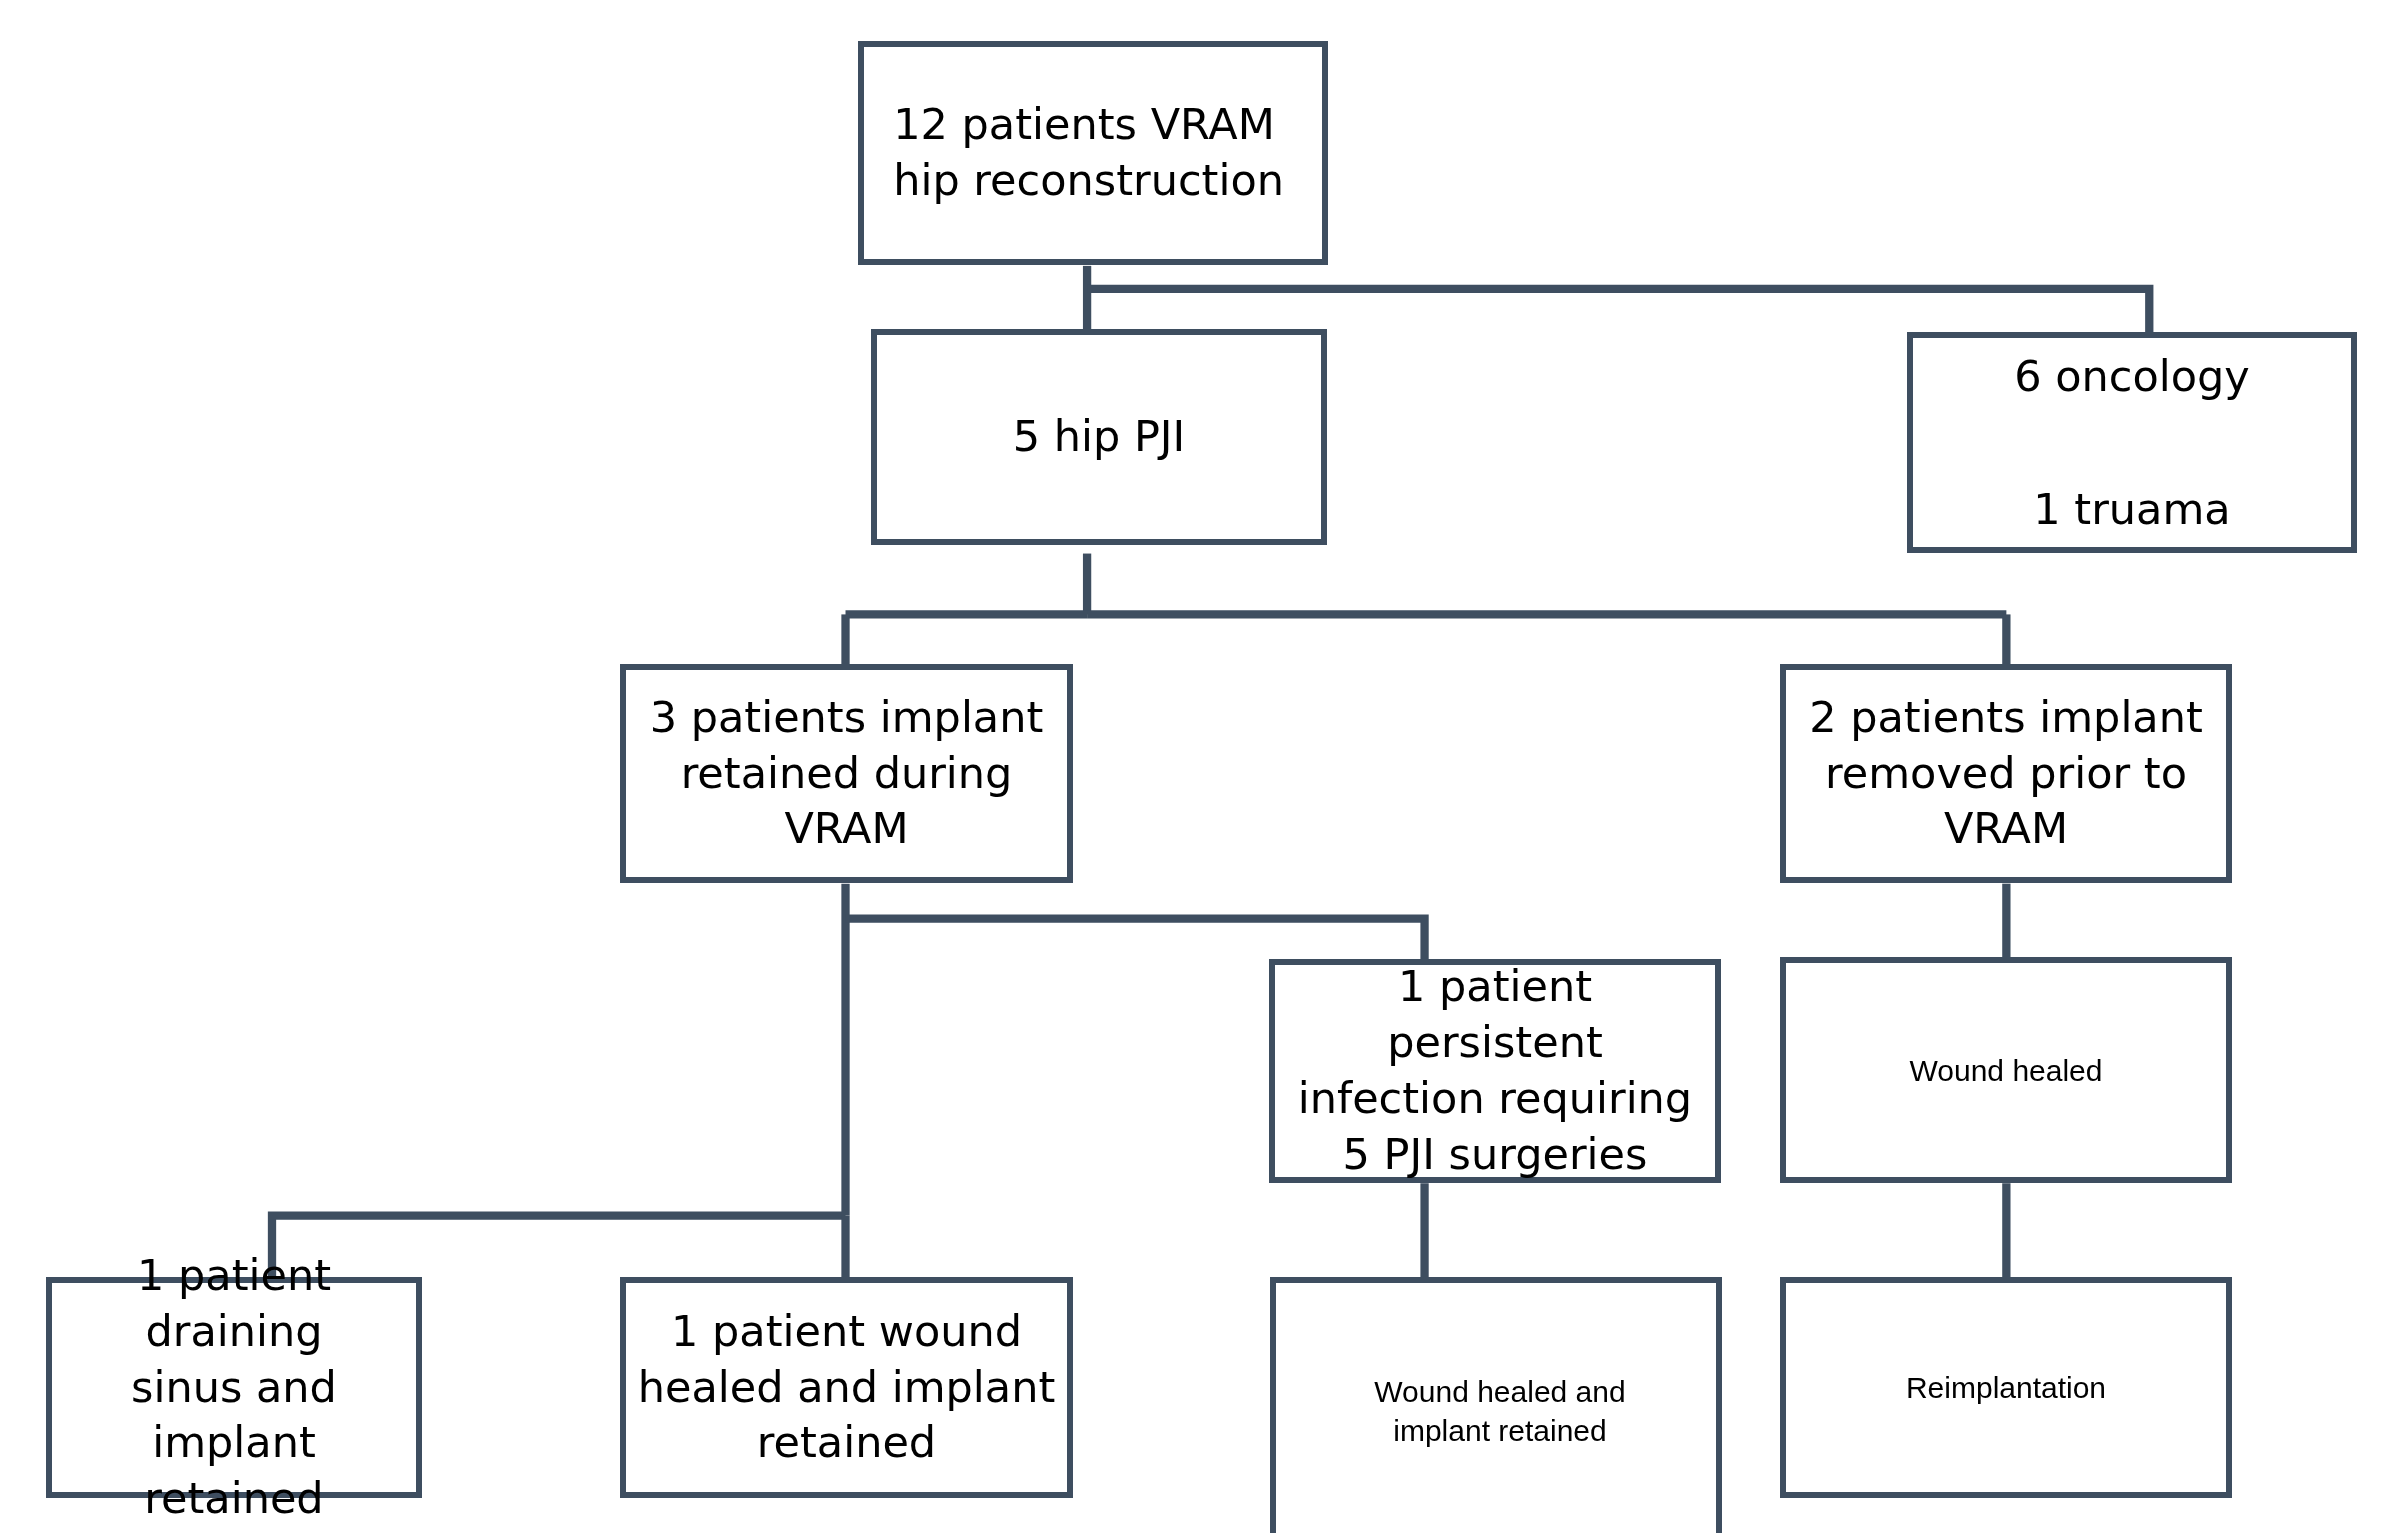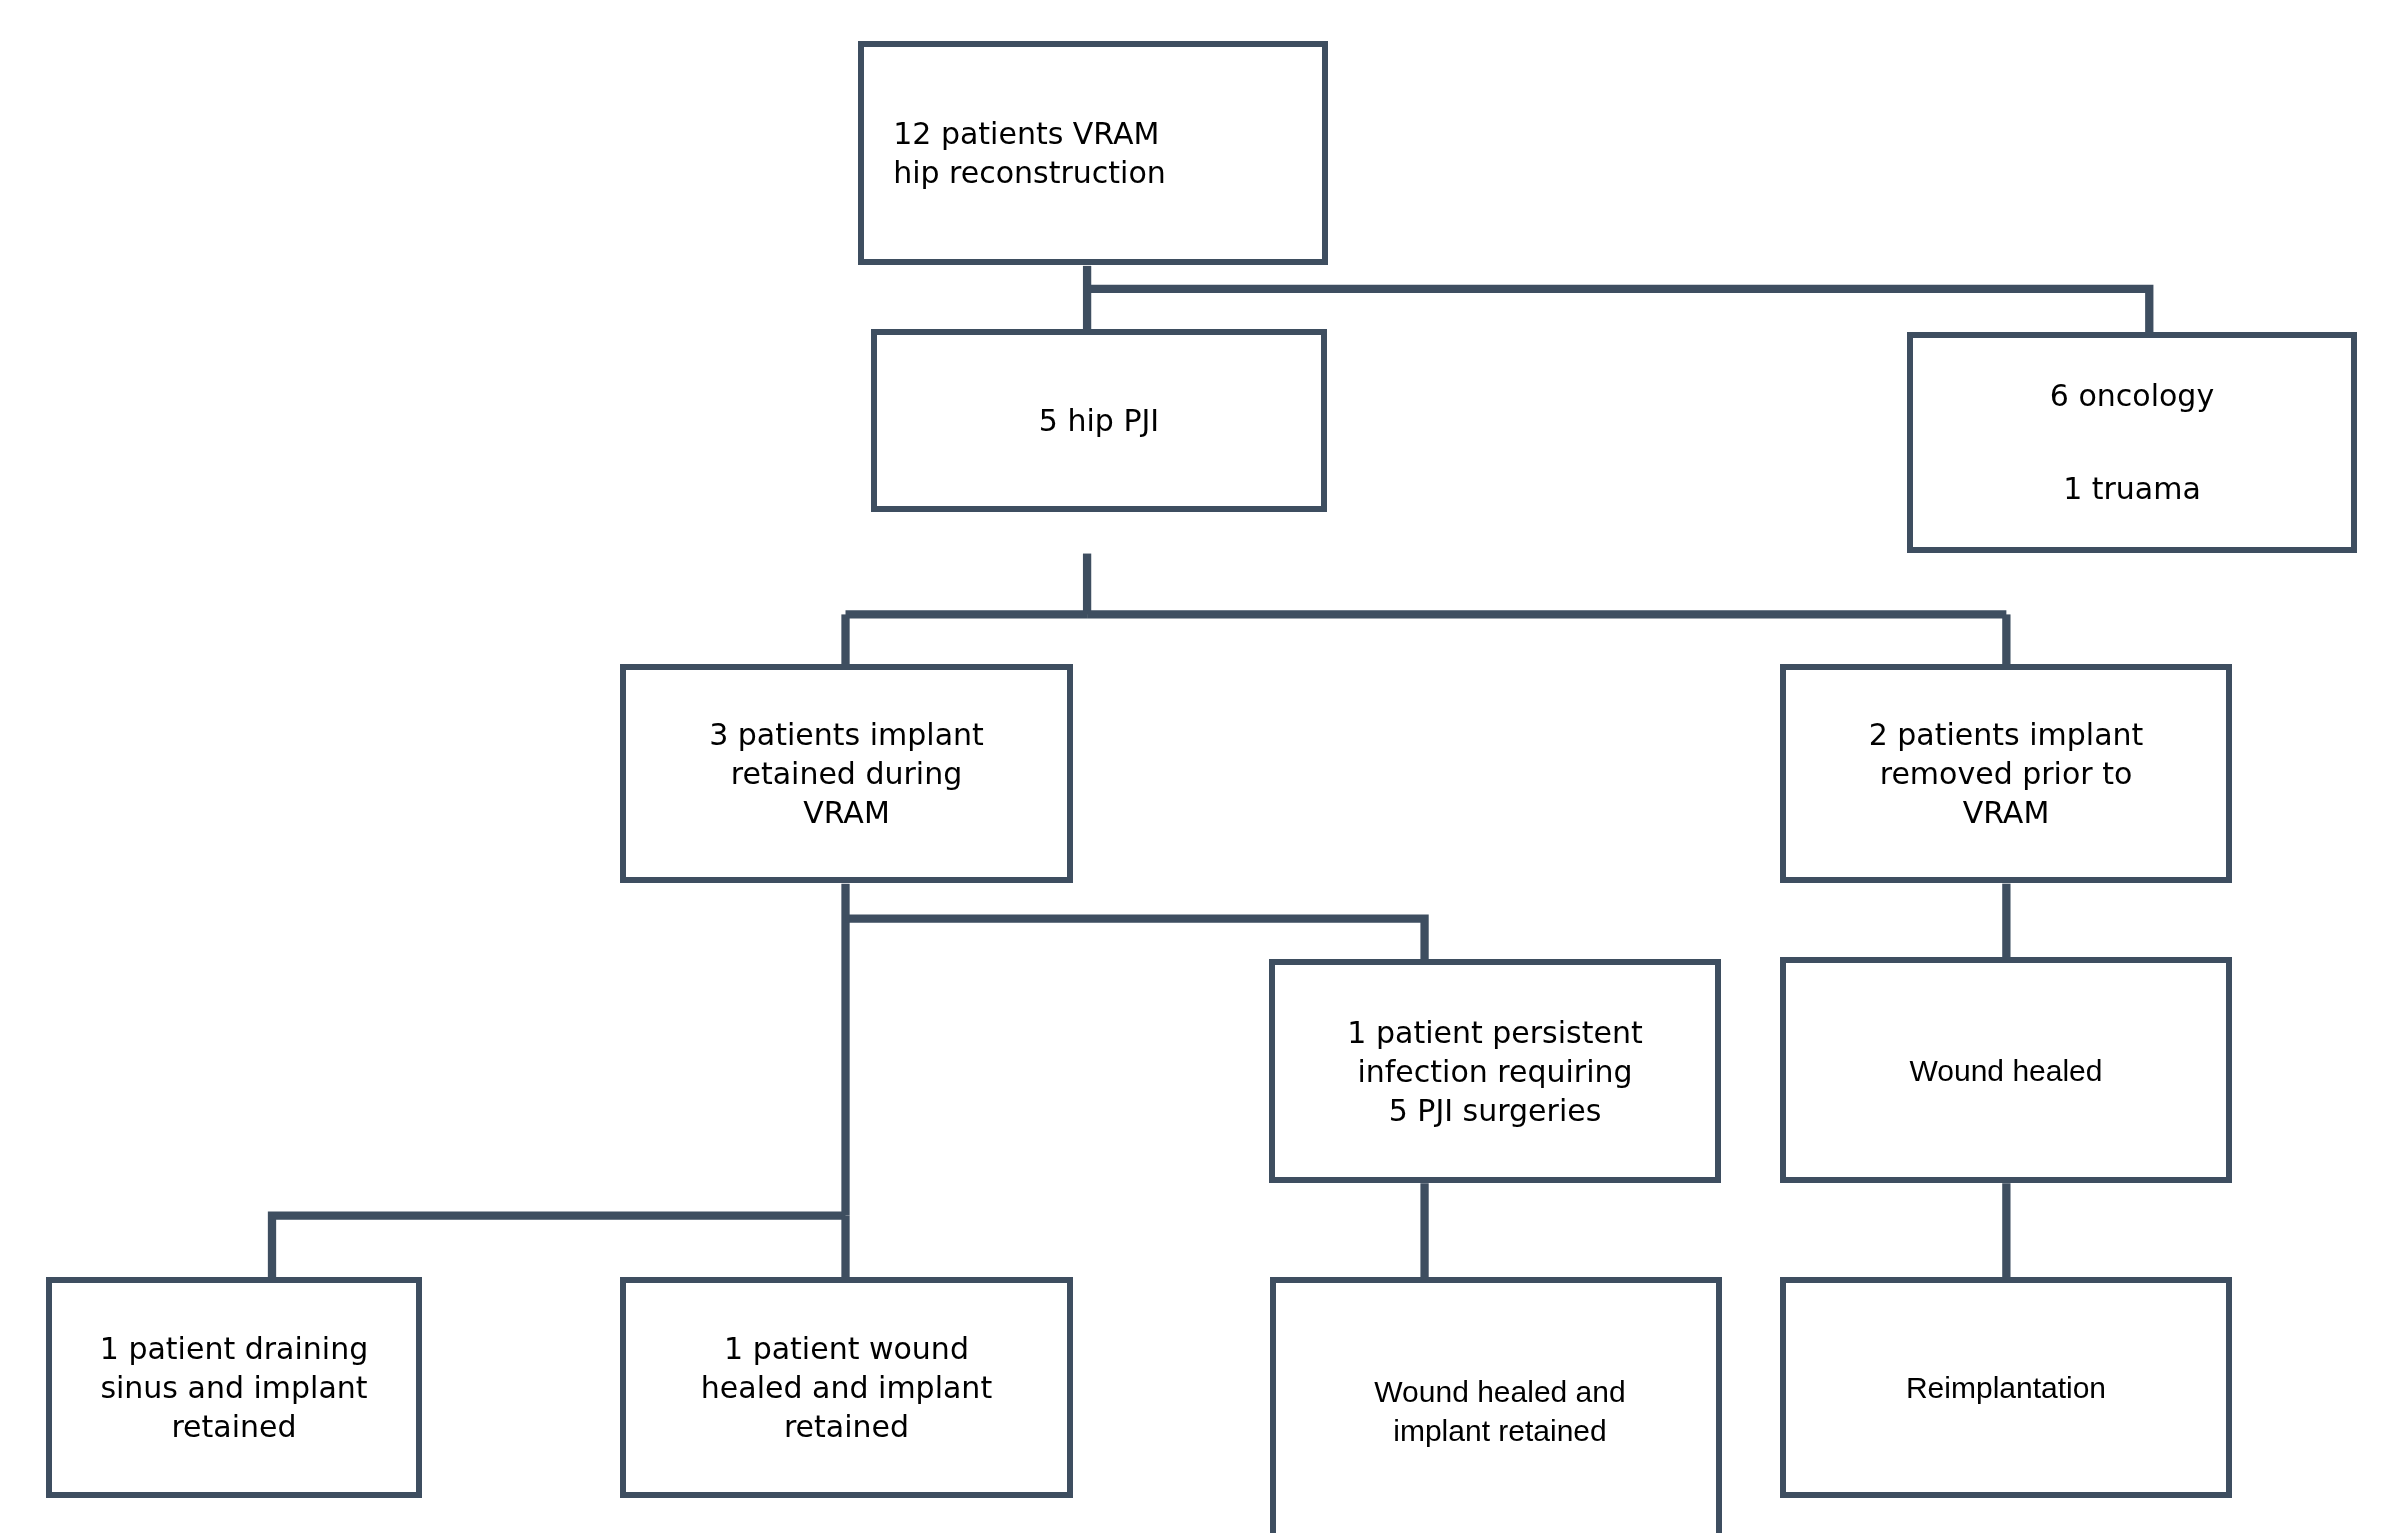--- a/index.html
+++ b/index.html
@@ -27,21 +27,21 @@
     position: absolute;
     box-sizing: border-box;
     background: #ffffff;
     border: 6.5px solid #3E4E60;
     display: flex;
     align-items: center;
     justify-content: center;
     text-align: center;
     color: #000000;
     font-family: "DejaVu Sans", "Liberation Sans", sans-serif;
-    font-size: 30px;
+    font-size: 43px;
     line-height: 1.30;
     z-index: 2;
   }
   .node .txt {
     display: block;
     width: 100%;
     padding: 0 9.2px;
     box-sizing: border-box;
     white-space: pre-line;
   }
@@ -84,21 +84,21 @@
 
       <path d="M 2176 1283 L 2176 1385"></path>
     </g>
   </svg>
 
   <div id="nodes">
       <div class="node" style="left: 858px; top: 41px; width: 470px; height: 224px; justify-content: flex-start; text-align: left; padding-left: 20px;">
         <span class="txt" style="text-align: left;">12 patients VRAM
 hip reconstruction</span>
       </div>
-      <div class="node" style="left: 871px; top: 329px; width: 456px; height: 183px; justify-content: flex-end;">
+      <div class="node" style="left: 871px; top: 329px; width: 456px; height: 216px; justify-content: flex-end;">
         <span class="txt">5 hip PJI</span>
       </div>
       <div class="node loose" style="left: 1907px; top: 332px; width: 450px; height: 221px; align-items: center;">
         <span class="txt">6 oncology
 
 1 truama</span>
       </div>
       <div class="node" style="left: 620px; top: 664px; width: 453px; height: 219px;">
         <span class="txt">3 patients implant
 retained during

